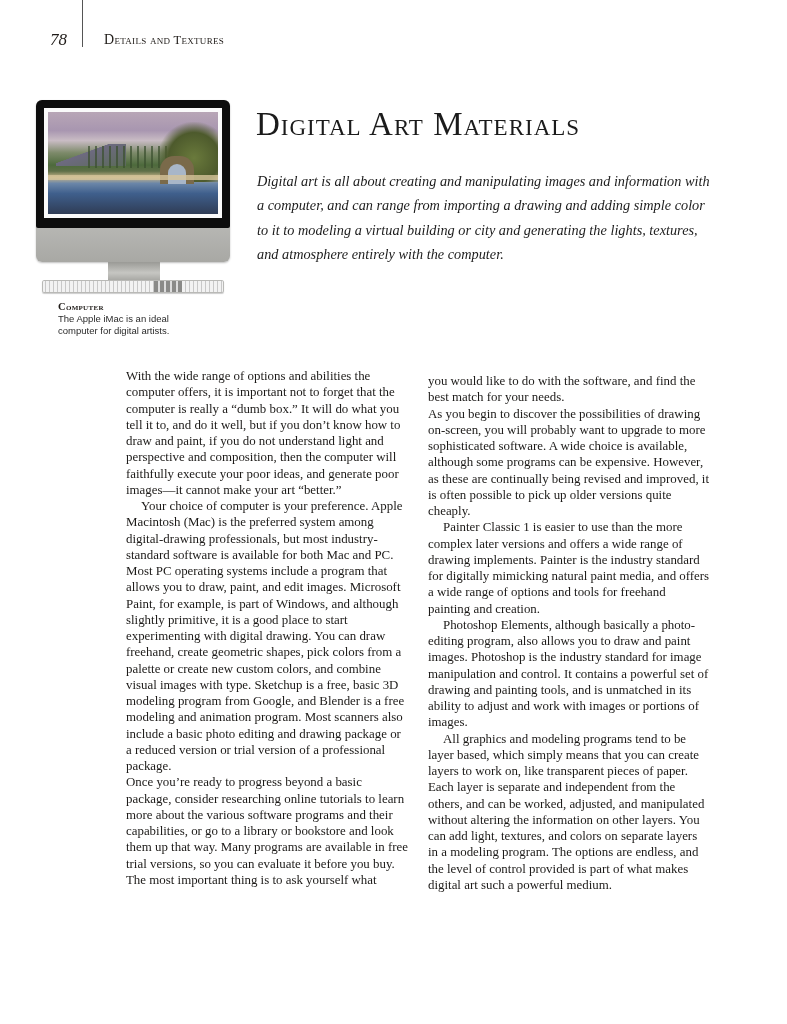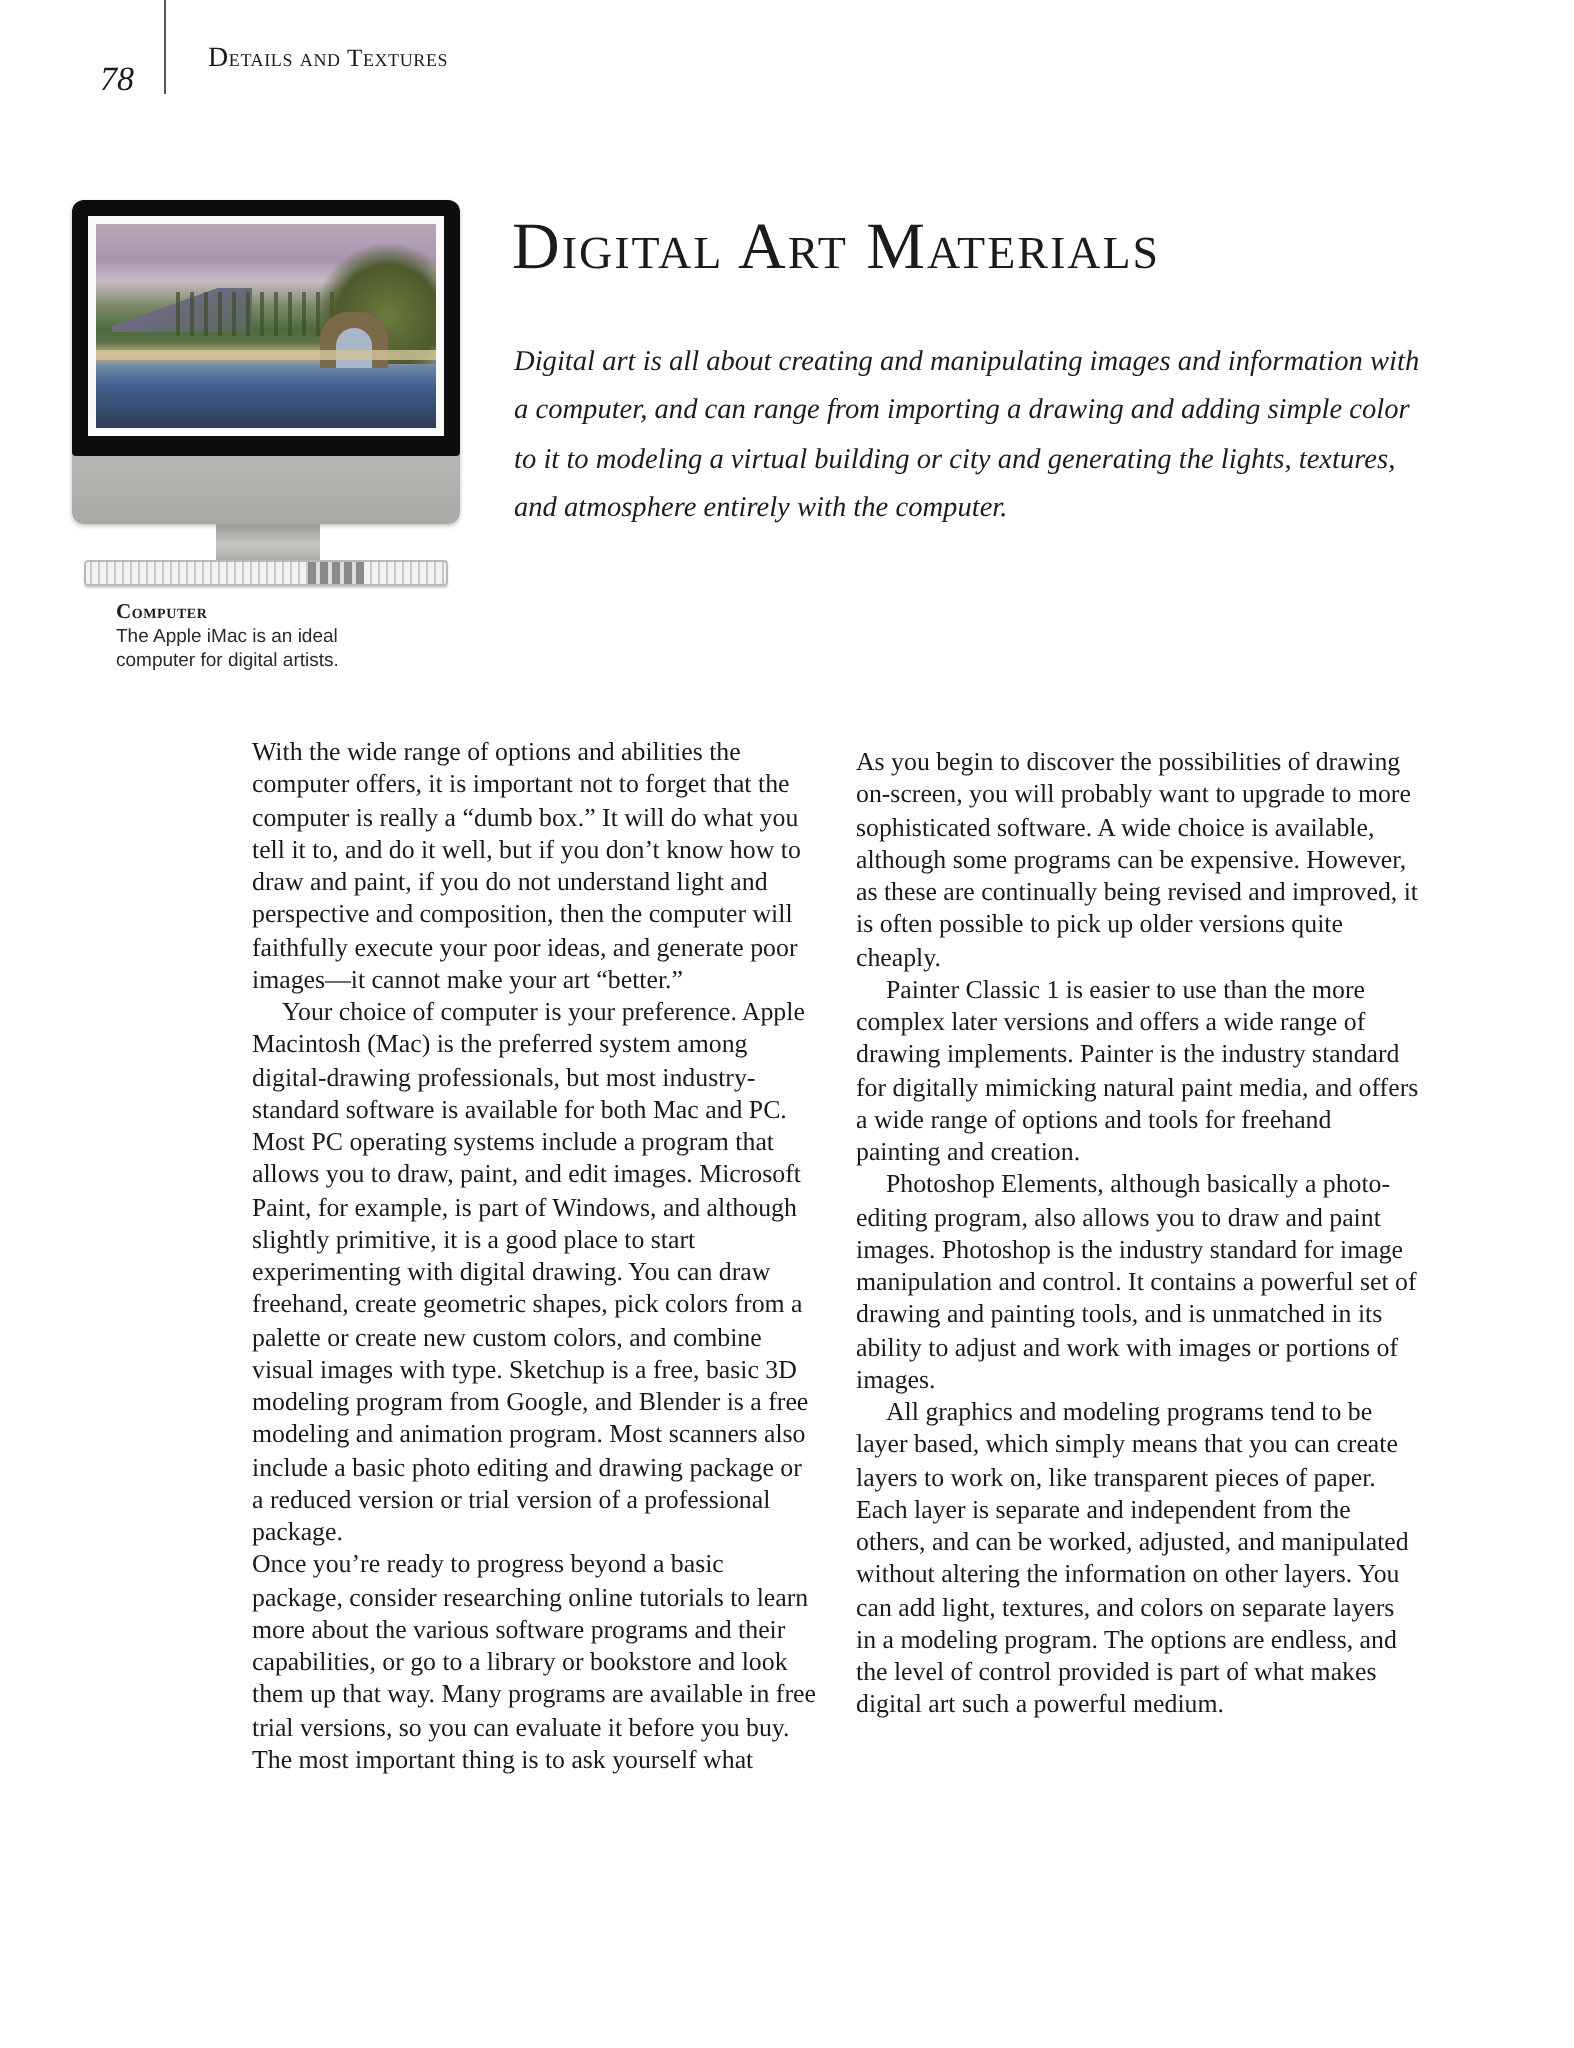--- a/index.html
+++ b/index.html
@@ -27,21 +27,21 @@
       position: absolute;
       left: 50px;
       top: 30px;
       font-size: 17px;
       font-style: italic;
       font-family: "Liberation Serif", serif;
     }
     .running-head {
       position: absolute;
       left: 104px;
-      top: 22px;
+      top: 32px;
       font-size: 12.5px;
       font-variant: small-caps;
       letter-spacing: 0.3px;
       font-family: "Liberation Serif", serif;
     }
     .running-head::first-letter { font-size: 14px; }
 
     
     .monitor {
       position: absolute;
@@ -249,17 +249,18 @@
 <h1 class="main-title">Digital Art Materials</h1>
 <p class="intro">Digital art is all about creating and manipulating images and information with a computer, and can range from importing a drawing and adding simple color to it to modeling a virtual building or city and generating the lights, textures, and atmosphere entirely with the computer.</p>
 
 <div class="column col-left">
   <p>With the wide range of options and abilities the computer offers, it is important not to forget that the computer is really a “dumb box.” It will do what you tell it to, and do it well, but if you don’t know how to draw and paint, if you do not understand light and perspective and composition, then the computer will faithfully execute your poor ideas, and generate poor images—it cannot make your art “better.”</p>
   <p class="indent">Your choice of computer is your preference. Apple Macintosh (Mac) is the preferred system among digital-drawing professionals, but most industry-standard software is available for both Mac and PC. Most PC operating systems include a program that allows you to draw, paint, and edit images. Microsoft Paint, for example, is part of Windows, and although slightly primitive, it is a good place to start experimenting with digital drawing. You can draw freehand, create geometric shapes, pick colors from a palette or create new custom colors, and combine visual images with type. Sketchup is a free, basic 3D modeling program from Google, and Blender is a free modeling and animation program. Most scanners also include a basic photo editing and drawing package or a reduced version or trial version of a professional package.</p>
   <p>Once you’re ready to progress beyond a basic package, consider researching online tutorials to learn more about the various software programs and their capabilities, or go to a library or bookstore and look them up that way. Many programs are available in free trial versions, so you can evaluate it before you buy. The most important thing is to ask yourself what</p>
 </div>
 
 <div class="column col-right">
+  <p>you would like to do with the software, and find the best match for your needs.</p>
   <p>As you begin to discover the possibilities of drawing on-screen, you will probably want to upgrade to more sophisticated software. A wide choice is available, although some programs can be expensive. However, as these are continually being revised and improved, it is often possible to pick up older versions quite cheaply.</p>
   <p class="indent">Painter Classic 1 is easier to use than the more complex later versions and offers a wide range of drawing implements. Painter is the industry standard for digitally mimicking natural paint media, and offers a wide range of options and tools for freehand painting and creation.</p>
   <p class="indent">Photoshop Elements, although basically a photo-editing program, also allows you to draw and paint images. Photoshop is the industry standard for image manipulation and control. It contains a powerful set of drawing and painting tools, and is unmatched in its ability to adjust and work with images or portions of images.</p>
   <p class="indent">All graphics and modeling programs tend to be layer based, which simply means that you can create layers to work on, like transparent pieces of paper. Each layer is separate and independent from the others, and can be worked, adjusted, and manipulated without altering the information on other layers. You can add light, textures, and colors on separate layers in a modeling program. The options are endless, and the level of control provided is part of what makes digital art such a powerful medium.</p>
 </div>
 
 </body></html>

